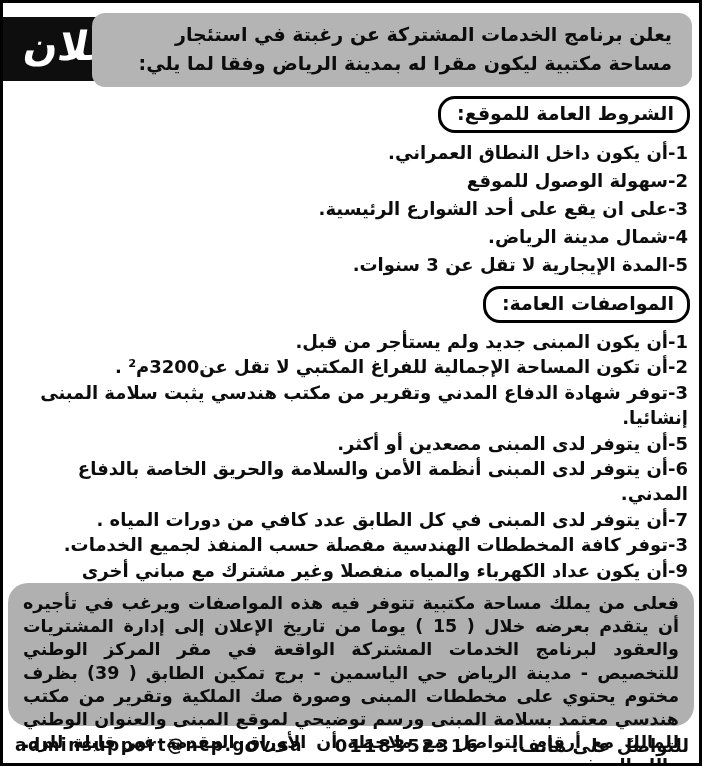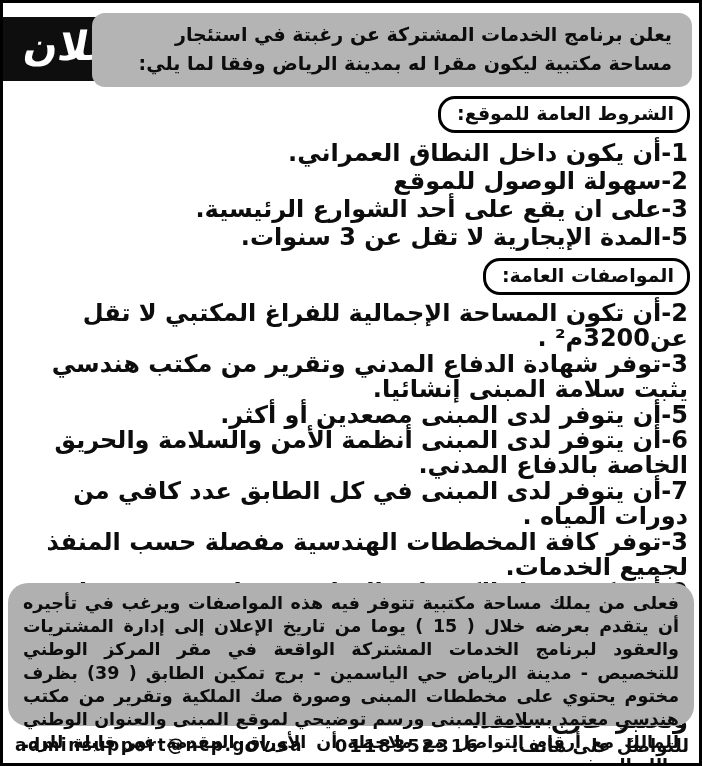--- a/index.html
+++ b/index.html
@@ -63,21 +63,21 @@
     border: 3px solid #000000;
     border-radius: 17px;
     padding: 2px 13px 5px 16px;
     font-size: 19px;
     line-height: 24px;
     background: #ffffff;
   }
   ul.list {
     list-style: none;
     margin: 6px 2px 7px 0;
-    font-size: 24px;
+    font-size: 18px;
   }
   ul.list-1 li { line-height: 28px; }
   ul.list-2 li { line-height: 25.4px; }
   
   .submission-box {
     position: absolute;
     top: 580px;
     right: 5px;
     left: 5px;
     height: 143px;
@@ -129,28 +129,30 @@
   <div class="content">
 
     <div class="pill">
       <span>الشروط العامة للموقع:</span>
     </div>
 
     <ul class="list list-1">
       <li>1-أن يكون داخل النطاق العمراني.</li>
       <li>2-سهولة الوصول للموقع</li>
       <li>3-على ان يقع على أحد الشوارع الرئيسية.</li>
+      <li>4-شمال مدينة الرياض.</li>
       <li>5-المدة الإيجارية لا تقل عن  3 سنوات.</li>
     </ul>
 
     <div class="pill">
       <span>المواصفات العامة:</span>
     </div>
 
     <ul class="list list-2">
+      <li>1-أن يكون المبنى جديد ولم يستأجر من قبل.</li>
       <li>2-أن تكون المساحة الإجمالية للفراغ المكتبي لا تقل عن3200م² .</li>
       <li>3-توفر شهادة الدفاع المدني وتقرير من مكتب هندسي يثبت سلامة المبنى إنشائيا.</li>
       <li>5-أن يتوفر لدى المبنى مصعدين أو أكثر.</li>
       <li>6-أن يتوفر لدى المبنى أنظمة الأمن والسلامة والحريق الخاصة بالدفاع المدني.</li>
       <li>7-أن يتوفر لدى المبنى في كل الطابق عدد كافي من دورات المياه .</li>
       <li>3-توفر كافة المخططات الهندسية مفصلة حسب المنفذ لجميع الخدمات.</li>
       <li>9-أن يكون عداد الكهرباء والمياه منفصلا وغير مشترك مع مباني أخرى</li>
       <li>10-أن يكون العقار حاصلا على رخصة بناء سارية المفعول للاستخدام المكتبي.</li>
       <li>11-ألا تقل فترة السماح عن (ثلاث أشهر) لتأهيل المبنى وتعتبر خارج العقد.</li>
     </ul>

